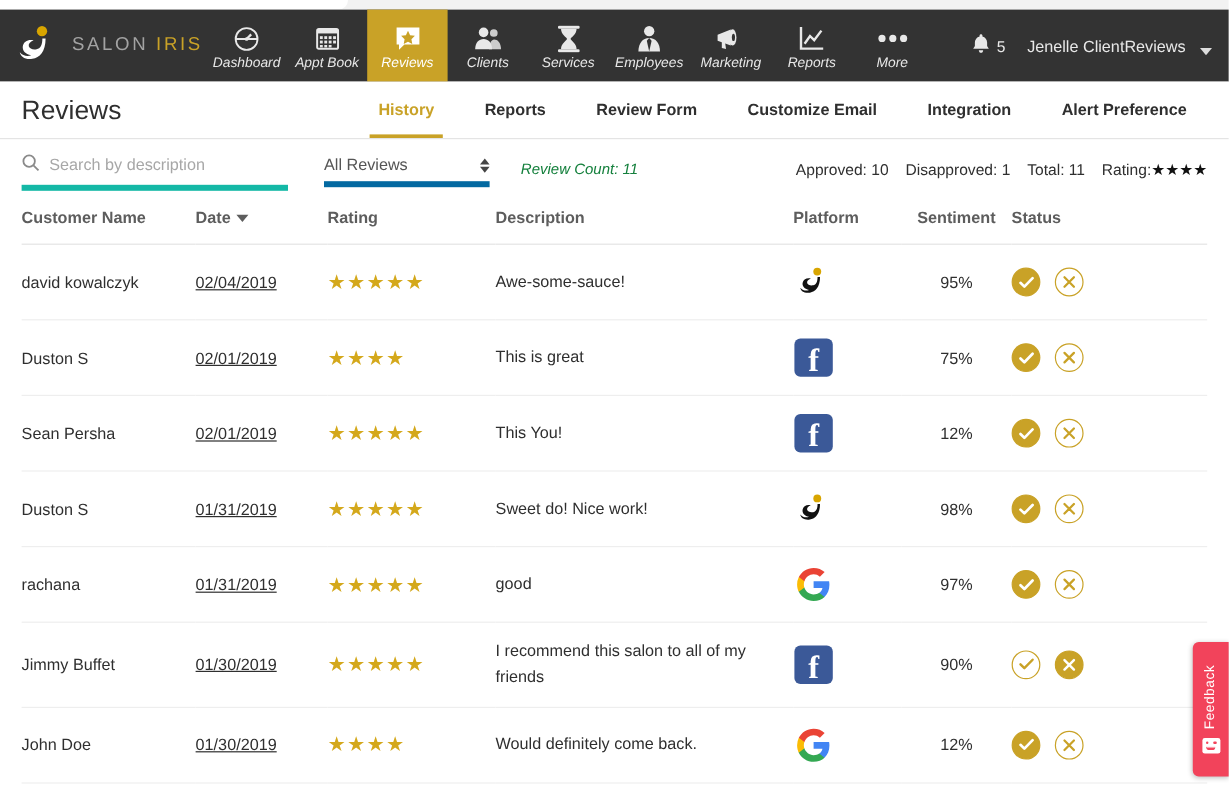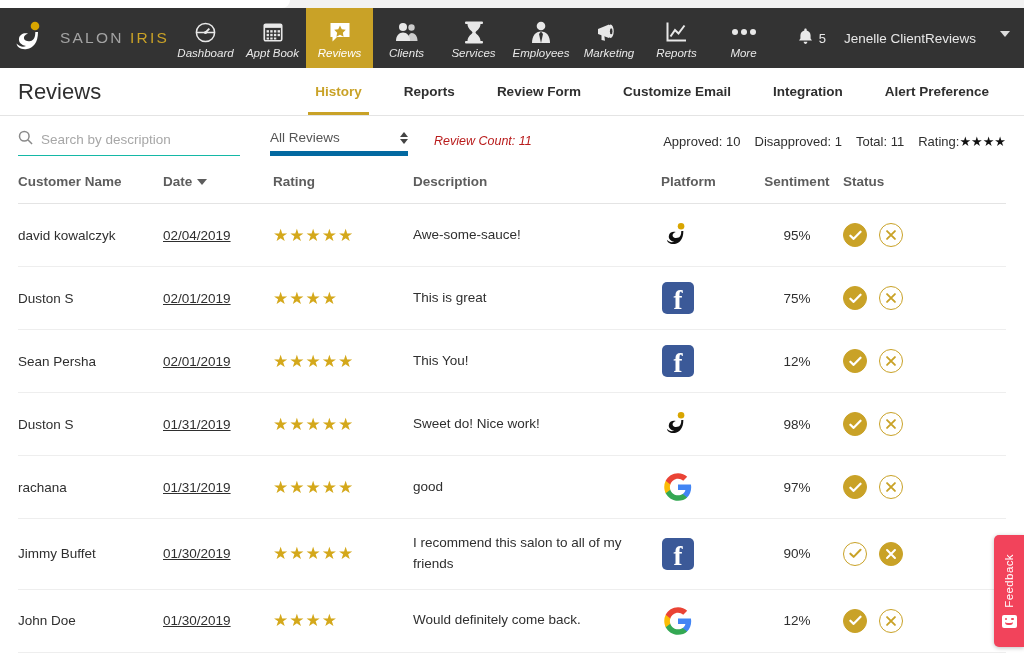--- a/index.html
+++ b/index.html
@@ -34,21 +34,21 @@
     justify-content:center; gap:3px; color:#e8e8e8; font-size:11.5px;
     cursor:pointer; padding-top:3px;
   }
   .navitem.wide { width: 68px; }
   .navitem.active { background:#c9a227; color:#fff; }
   .navicon { height:24px; display:flex; align-items:center; justify-content:center; }
   .navlabel{ white-space:nowrap; }
 
   .nav-right { margin-left:auto; display:flex; align-items:center; padding-right:14px; gap:18px;}
   .bell-wrap{ display:flex; align-items:center; gap:6px; color:#e8e8e8; font-size:13px; cursor:pointer;}
-  .user-wrap{ display:flex; align-items:flex-start; gap:24px; color:#e8e8e8; font-size:13.5px; cursor:pointer;}
+  .user-wrap{ display:flex; align-items:flex-end; gap:12px; color:#e8e8e8; font-size:13.5px; cursor:pointer;}
   .chev-dn { width:0;height:0;border-left:5px solid transparent;border-right:5px solid transparent;border-top:6px solid #ddd; }
 
   
   .subhead {
     height: 48px; background:#fff; display:flex; align-items:center;
     border-bottom: 1px solid #e4e4e4; position:relative;
   }
   .page-title { font-size: 22px; color:#2f2f2f; padding-left: 18px; font-weight:400;}
   .subtabs { margin-left:auto; display:flex; align-items:stretch; height:100%; padding-right: 14px; }
   .subtab {
@@ -57,36 +57,36 @@
   }
   .subtab.active { color:#c9a227; }
   .subtab.active::after{
     content:""; position:absolute; left:14px; right:14px; bottom:0; height:3px; background:#c9a227;
   }
 
   
   .filterbar { height:50px; display:flex; align-items:center; padding: 0 18px; background:#fff; }
   .search-wrap{
     display:flex; align-items:center; gap:8px; width:222px;
-    border-bottom:1px solid #14b8a6; padding-bottom:6px; margin-top:4px;
+    border-bottom:5px solid #14b8a6; padding-bottom:6px; margin-top:4px;
   }
   .search-input{
     border:none; outline:none; font-size:13.5px; color:#555; width:100%;
     font-family:"Liberation Sans", sans-serif; background:transparent;
   }
   .search-input::placeholder{ color:#a7a7a7; }
   .select-wrap{
     margin-left:30px; width:138px; display:flex; align-items:center;
     border-bottom:5px solid #0369a1; padding-bottom:6px; margin-top:4px; cursor:pointer;
   }
   .select-val{ font-size:13.5px; color:#555; }
   .spinner{ margin-left:auto; display:flex; flex-direction:column; gap:2px; }
   .spin-up{ width:0;height:0;border-left:4px solid transparent;border-right:4px solid transparent;border-bottom:5px solid #444; }
   .spin-dn{ width:0;height:0;border-left:4px solid transparent;border-right:4px solid transparent;border-top:5px solid #444; }
-  .review-count{ margin-left:26px; font-size:12.5px; color:#b91c1c; font-style:italic; }
+  .review-count{ margin-left:26px; font-size:12.5px; color:#15803d; font-style:italic; }
   .stats{ margin-left:auto; display:flex; align-items:center; gap:14px; font-size:13px; color:#2f2f2f; }
   .rating-stars{ letter-spacing:0px; font-size:13px; color:#111; }
 
   
   .table-area{ padding: 0 18px; }
   table{ width:100%; border-collapse:collapse; table-layout:fixed; }
   thead th{
     text-align:left; font-size:13.5px; color:#5d5d5d; font-weight:bold;
     padding: 8px 0 14px 0; border-bottom:1px solid #e4e4e4;
   }

